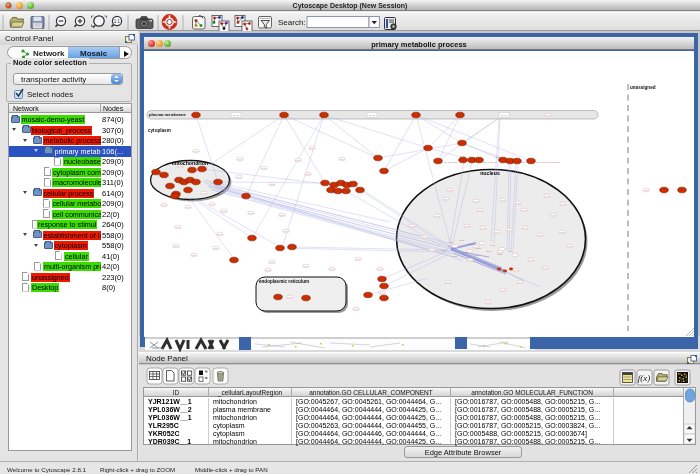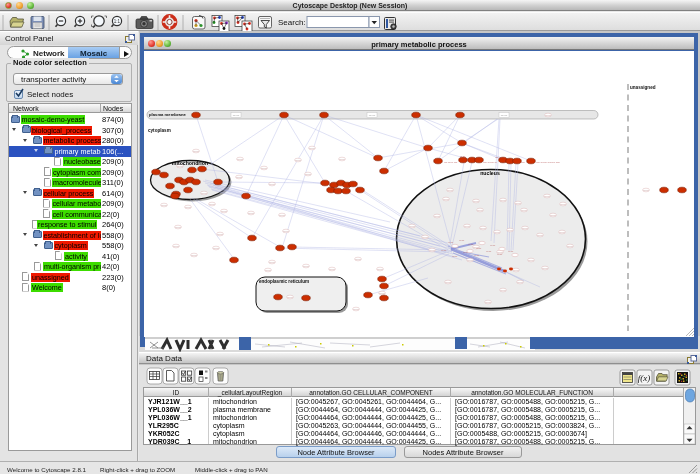--- a/index.html
+++ b/index.html
@@ -274,36 +274,36 @@
           <span class="cnt">558(0)</span>
         </div>
         <div class="trow" style="top:136.5px;">
           <div class="arr" style="left:25px;"></div>
           <div class="fold" style="left:35px;"></div>
           <span class="lbl r" style="left:44.5px;max-width:47.5px;">cytoplasm</span>
           <span class="cnt">558(0)</span>
         </div>
         <div class="trow" style="top:147px;">
           <div class="file" style="left:45.5px;"></div>
-          <span class="lbl g" style="left:55px;max-width:37px;">activity</span>
+          <span class="lbl g" style="left:55px;max-width:37px;">cellular</span>
           <span class="cnt">41(0)</span>
         </div>
         <div class="trow" style="top:157.5px;">
           <div class="file" style="left:25px;"></div>
           <span class="lbl g" style="left:34px;max-width:58px;">multi-organism pro</span>
           <span class="cnt">42(0)</span>
         </div>
         <div class="trow" style="top:168px;">
           <div class="file" style="left:13px;"></div>
           <span class="lbl r" style="left:22px;max-width:70px;">unassigned</span>
           <span class="cnt">223(0)</span>
         </div>
         <div class="trow" style="top:178.5px;">
           <div class="file" style="left:13px;"></div>
-          <span class="lbl g" style="left:22px;max-width:70px;">Welcome</span>
+          <span class="lbl g" style="left:22px;max-width:70px;">Desktop</span>
           <span class="cnt">8(0)</span>
         </div>
       </div>
   </div>
 </div>
 <div class="abs" id="rightarea">
   <div id="behindstrip">
   <svg width="561" height="16" viewBox="139 336 561 16">
     <rect x="139" y="336" width="561" height="16" fill="#dadada"></rect>
         <rect x="140" y="336" width="5" height="11" fill="#3c64a8"></rect>
@@ -647,21 +647,21 @@
           <text x="236" y="116" font-size="2.2" fill="#777" text-anchor="middle">(xx xx)</text>
           <rect x="367" y="112.5" width="10" height="5" fill="#fff" stroke="#bbb" stroke-width="0.4"></rect>
           <text x="372" y="116" font-size="2.2" fill="#777" text-anchor="middle">(xx xx)</text>
           <rect x="499" y="112.5" width="10" height="5" fill="#fff" stroke="#bbb" stroke-width="0.4"></rect>
           <text x="504" y="116" font-size="2.2" fill="#777" text-anchor="middle">(xx xx)</text>
           <path d="M686 336 l8 -8 M689 336 l5 -5 M692 336 l2 -2" stroke="#aaa" stroke-width="0.8" fill="none"></path>
         </svg></div>
   </div>
 </div>
 <div class="abs" id="dp-title">
-    <span>Data Data</span>
+    <span>Node Panel</span>
     <svg style="position:absolute;right:3px;top:2px;" width="10" height="9" viewBox="0 0 10 9">
       <rect x="0.5" y="2.5" width="6" height="6" fill="#eee" stroke="#8a7a30" stroke-width="1"></rect>
       <rect x="4" y="0.5" width="5.5" height="5.5" fill="#fff" stroke="#5a6a9a" stroke-width="1"></rect>
       <rect x="8" y="0" width="2" height="2" fill="#3a5a9a"></rect>
       <rect x="0" y="7" width="2" height="2" fill="#3a5a9a"></rect>
     </svg>
   </div>
 <div class="abs" id="dp-body">
   <div id="dp-table">
     <div id="dp-head">
@@ -779,22 +779,21 @@
         <rect x="541" y="8.2" width="1.2" height="1.2"></rect>
         <rect x="546.8" y="9.8" width="1.2" height="1.2"></rect>
         <rect x="542" y="15.8" width="1.2" height="1.2"></rect>
       </g>
     <g fill="#3a8a3a">
         <rect x="544.5" y="10.8" width="1.2" height="1.2"></rect>
         <rect x="541.5" y="13.5" width="1.2" height="1.2"></rect>
         <rect x="547" y="14.5" width="1.2" height="1.2"></rect>
       </g>
   </svg>
-  <div class="dtab" style="left:137px;width:120px;background:linear-gradient(#dce9f8,#b8d0ec);border-color:#7a9cc8;">Node Attribute Browser</div>
-  <div class="dtab" style="left:265px;width:118px;">Nodes Attribute Browser</div>
+  <div class="dtab" style="left:265px;width:118px;">Edge Attribute Browser</div>
 </div>
 <div class="abs" id="statusbar">
   <span style="position:absolute;left:7px;top:4px;">Welcome to Cytoscape 2.8.1</span>
   <span style="position:absolute;left:100px;top:4px;">Right-click + drag to ZOOM</span>
   <span style="position:absolute;left:195px;top:4px;">Middle-click + drag to PAN</span>
   <svg style="position:absolute;right:2px;top:2px;" width="10" height="10" viewBox="0 0 10 10">
       <path d="M9 1 L1 9 M9 4.5 L4.5 9 M9 8 L8 9" stroke="#999" stroke-width="1"></path>
     </svg>
 </div>
 

